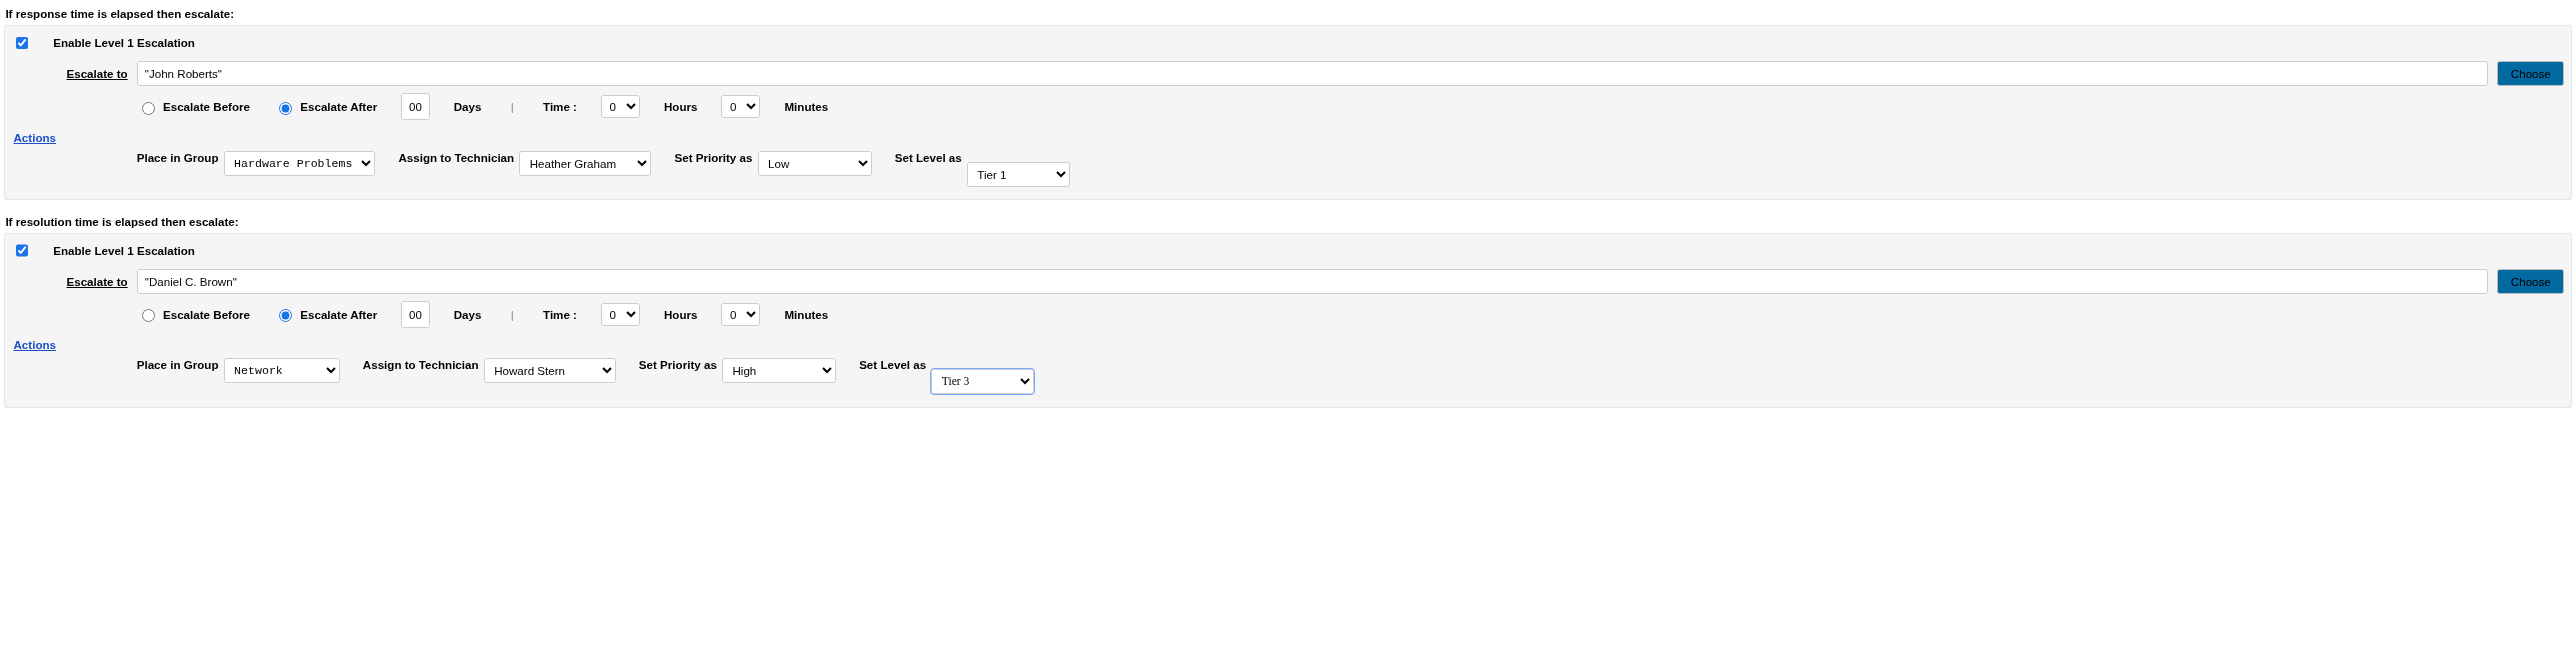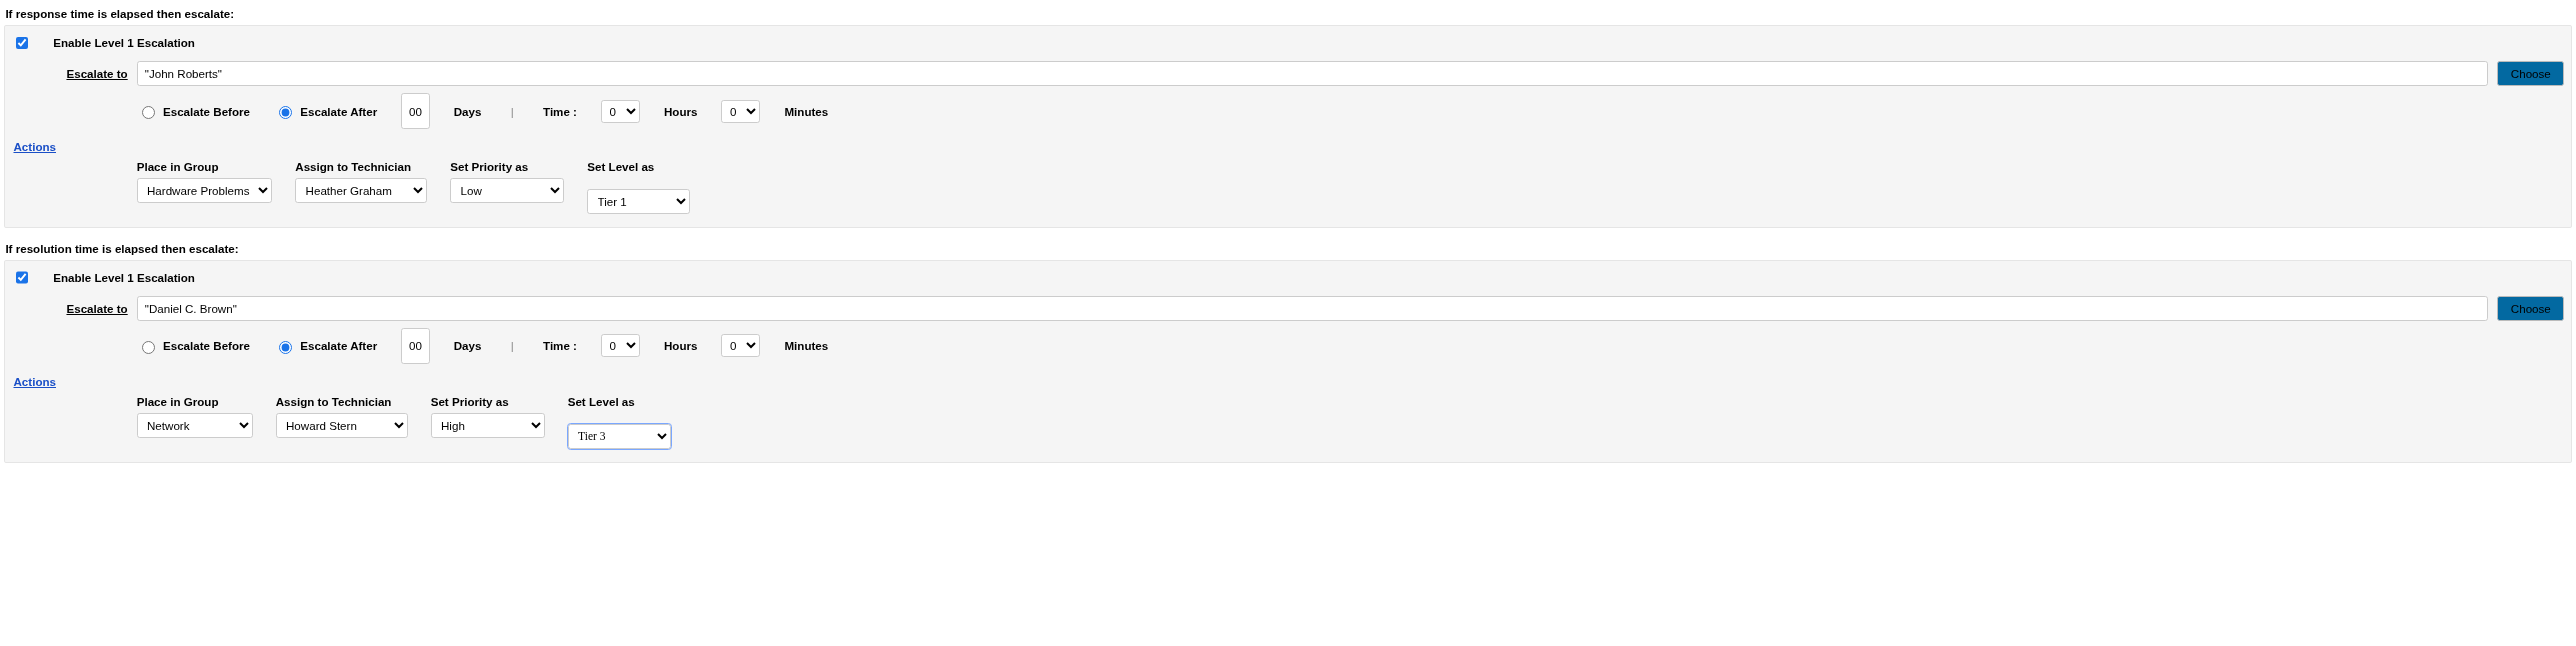--- a/index.html
+++ b/index.html
@@ -81,21 +81,21 @@
   .indent-row .radio-group {
     display: flex;
     align-items: center;
     gap: 5.3px;
   }
   input[type="radio"] {
     accent-color: #1a73e8;
   }
   .num-input {
     width: 28.5px;
-    height: 36px;
+    height: 27px;
     border: 0.9px solid #ccc;
     border-radius: 2.7px;
     text-align: center;
     font-size: 11.6px;
   }
   .sep {
     color: #888;
     padding: 0 5.3px;
   }
   select.time-sel {
@@ -116,35 +116,35 @@
     display: inline-block;
   }
   .actions-row {
     display: flex;
     gap: 23px;
     margin-left: 125px;
     flex-wrap: wrap;
   }
   .action-col {
     display: flex;
-    flex-direction: column;
+    flex-direction: row;
     gap: 5.3px;
   }
   .action-col .col-label {
     font-weight: bold;
   }
   select.action-sel {
     height: 25px;
     border: 0.9px solid #ccc;
     border-radius: 2.7px;
     background: #fff;
     font-size: 11.6px;
     padding: 0 5.3px;
   }
-  .w-group { min-width: 116px; }
+  .w-group { min-width: 116px; font-family: Liberation Mono, monospace; }
   .w-tech  { min-width: 132px; }
   .w-prio  { min-width: 114px; }
   .w-level { min-width: 103px; margin-top: 11px; }
   .highlight {
     outline: 0.9px solid #7aa7ff;
     font-family: Liberation Serif, serif;
   }
   .bold { font-weight: bold; }
 </style>
 </head>

